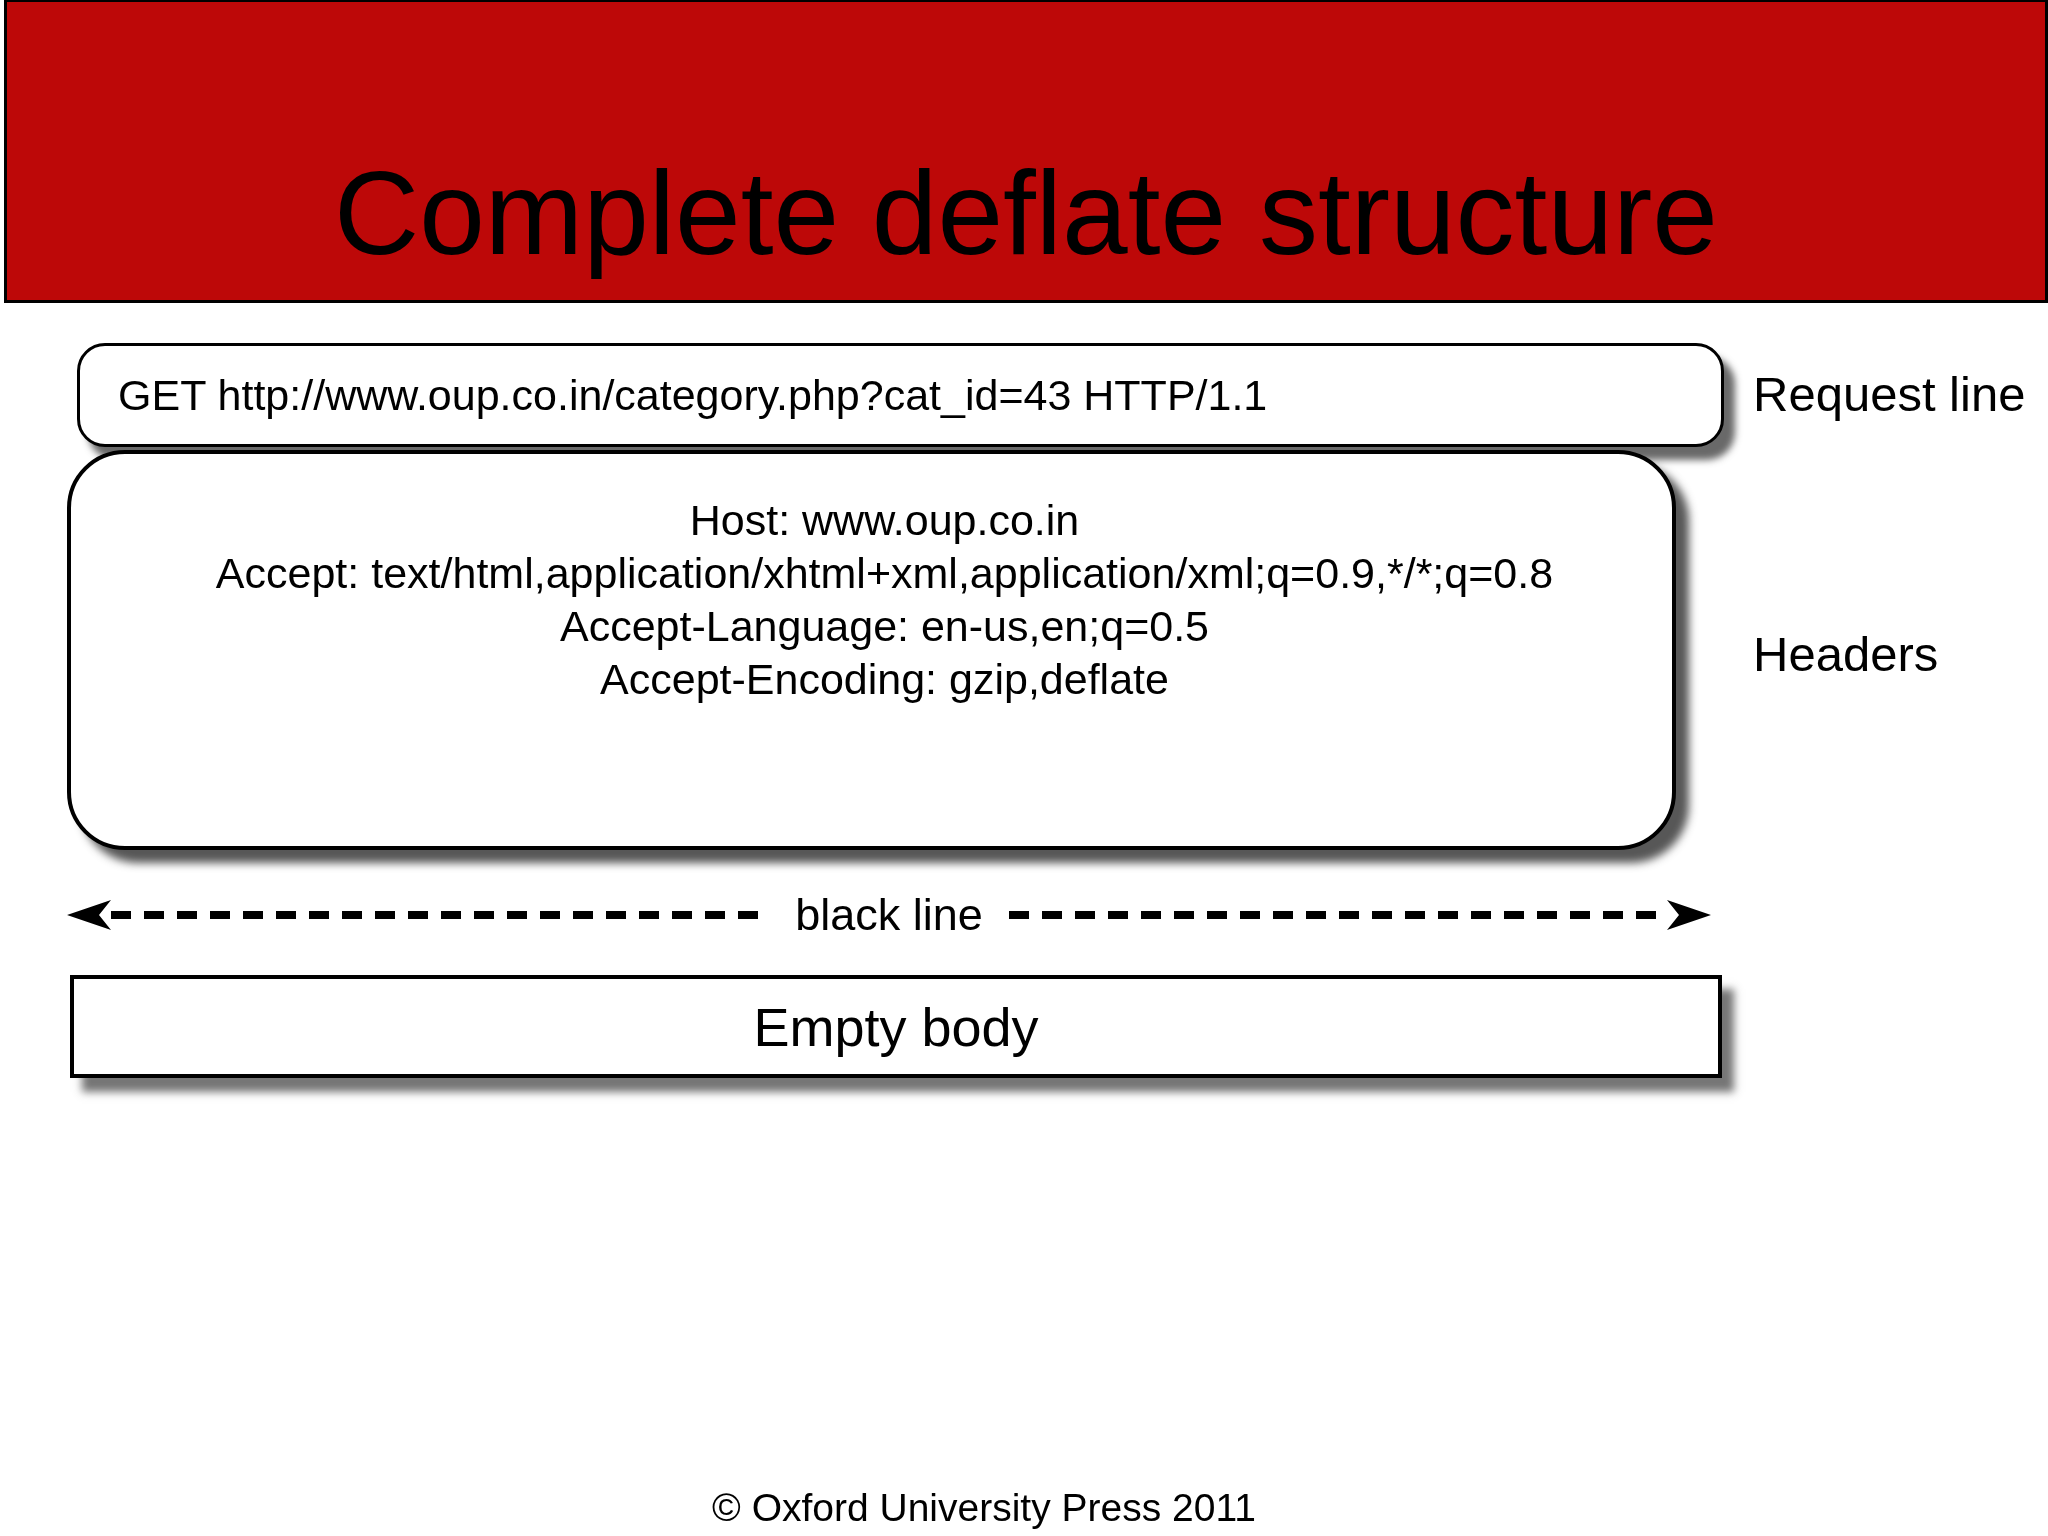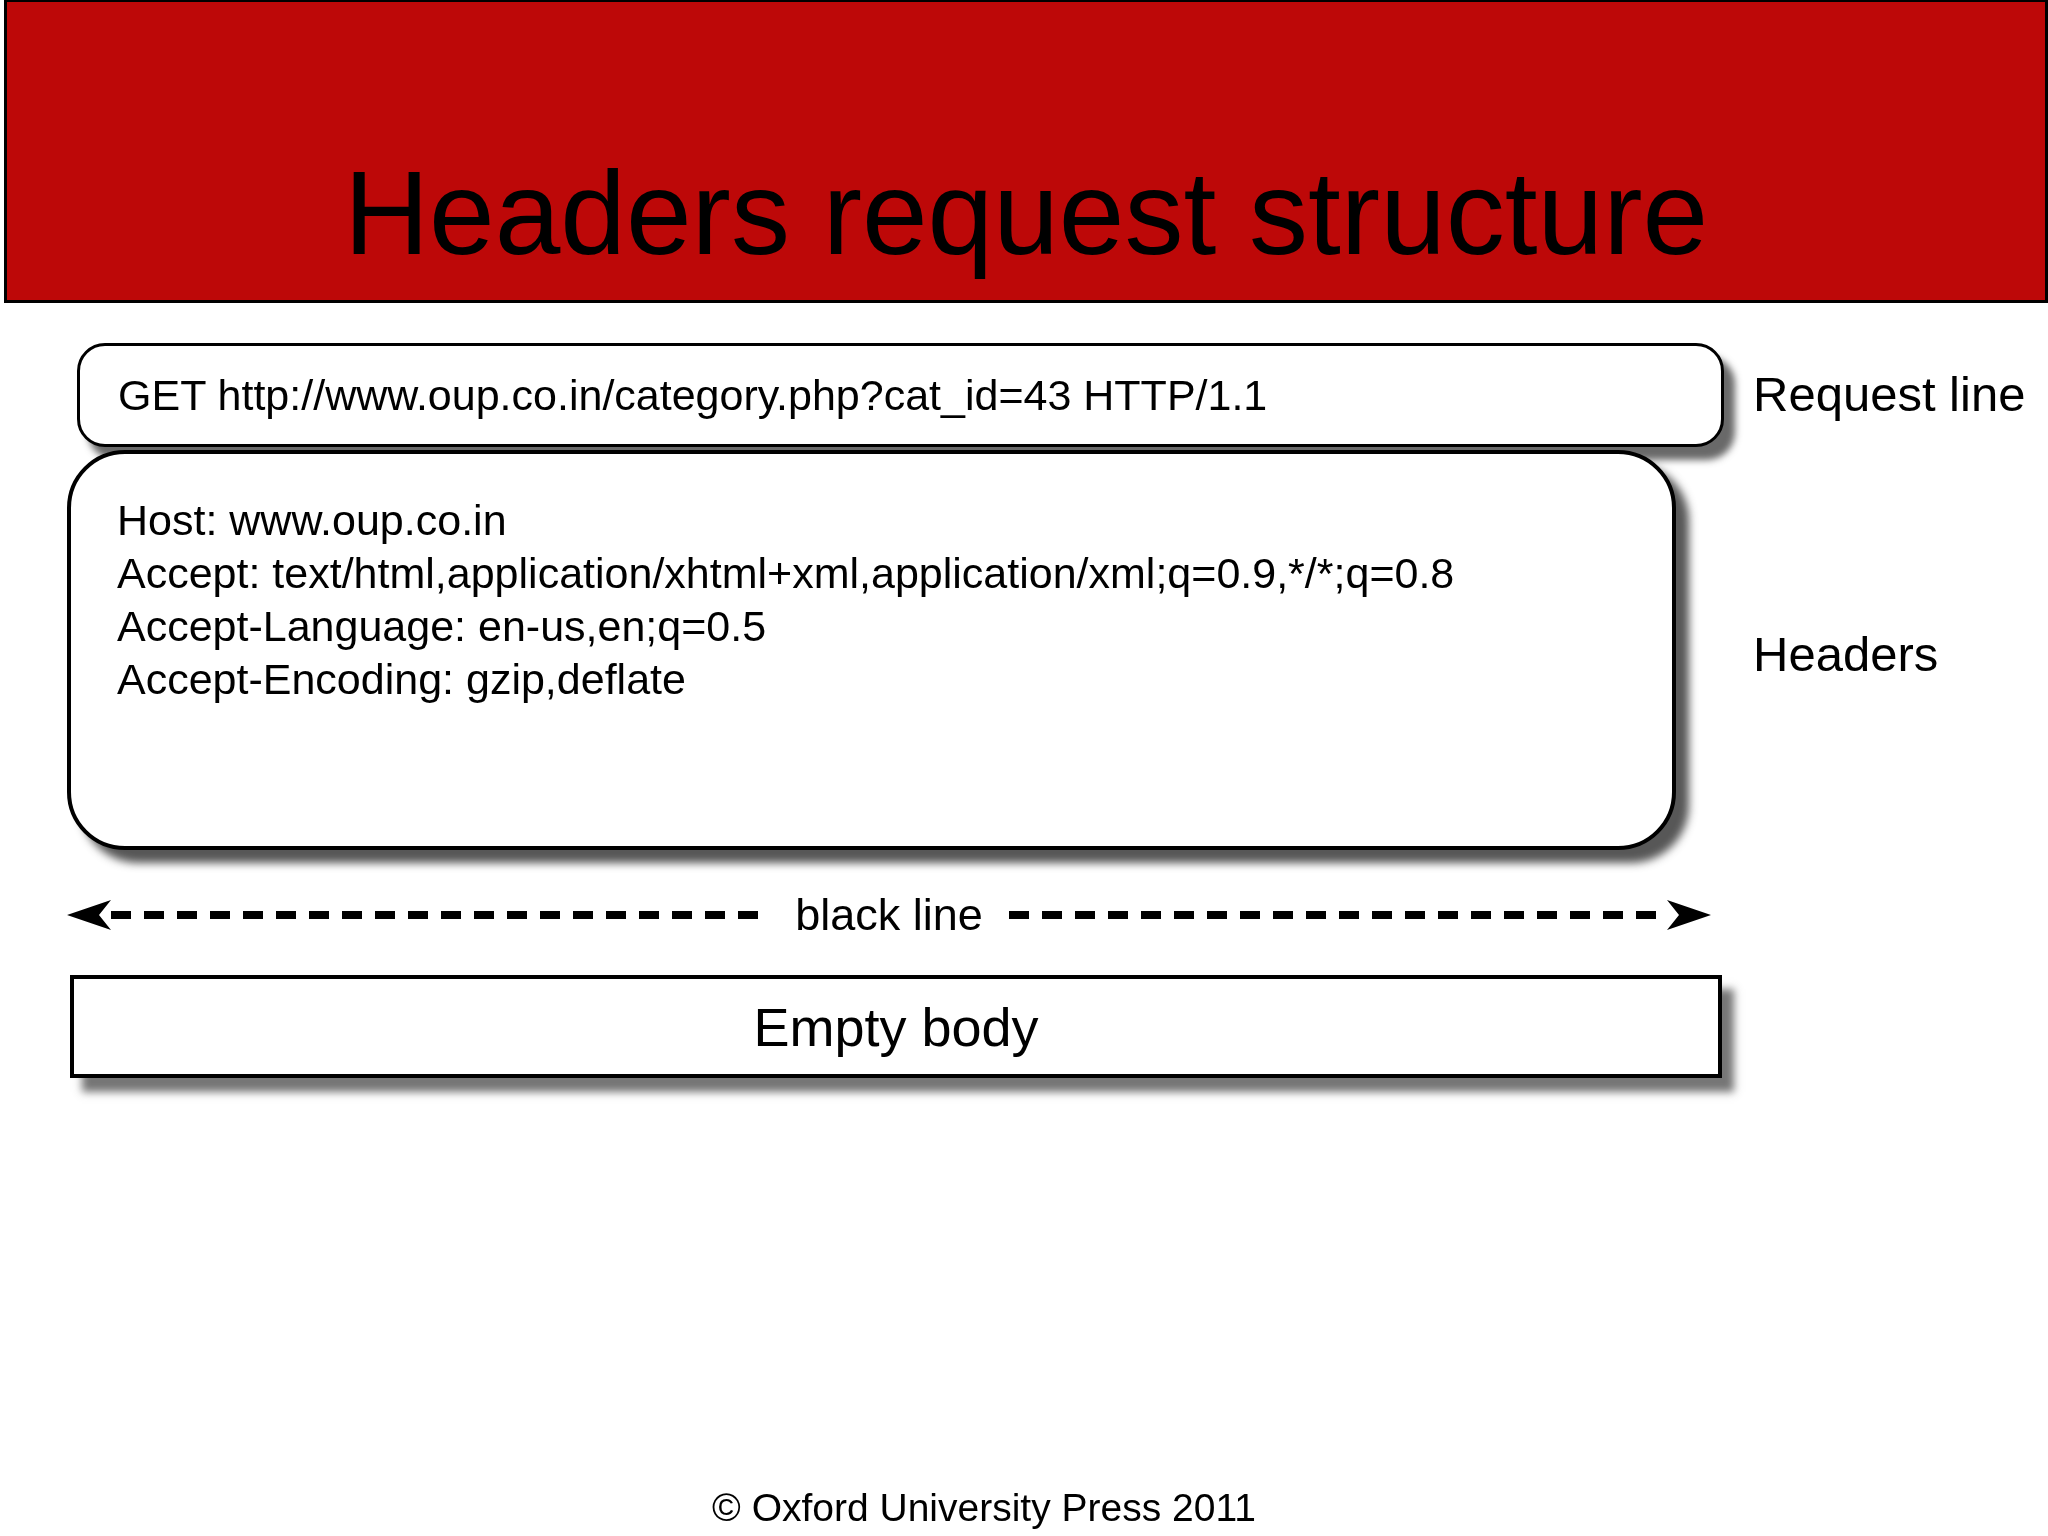--- a/index.html
+++ b/index.html
@@ -34,20 +34,21 @@
     white-space: nowrap;
   }
 
   
   .box {
     position: absolute;
     background: #ffffff;
     border: 3px solid #000000;
     box-shadow: 11px 13px 7px rgba(55,55,55,0.75);
     font-size: 43px;
+    text-align: center;
   }
   .request-line-box {
     left: 77px; top: 343px;
     width: 1647px; height: 104px;
     border-radius: 28px;
     display: flex;
     align-items: center;
     padding-left: 38px;
     white-space: nowrap;
   }
@@ -111,21 +112,21 @@
     font-size: 39px;
     transform: translateX(-40px);
   }
 </style>
 </head>
 <body>
 
 <div class="slide">
 
   <header class="banner">
-    <h1>Headers request structure</h1>
+    <h1>Complete deflate structure</h1>
   </header>
 
   <section>
 
     <div class="box request-line-box">
       <span>GET http://www.oup.co.in/category.php?cat_id=43 HTTP/1.1</span>
     </div>
     <div class="side-label label-request">Request line</div>
 
     <div class="box headers-box">

